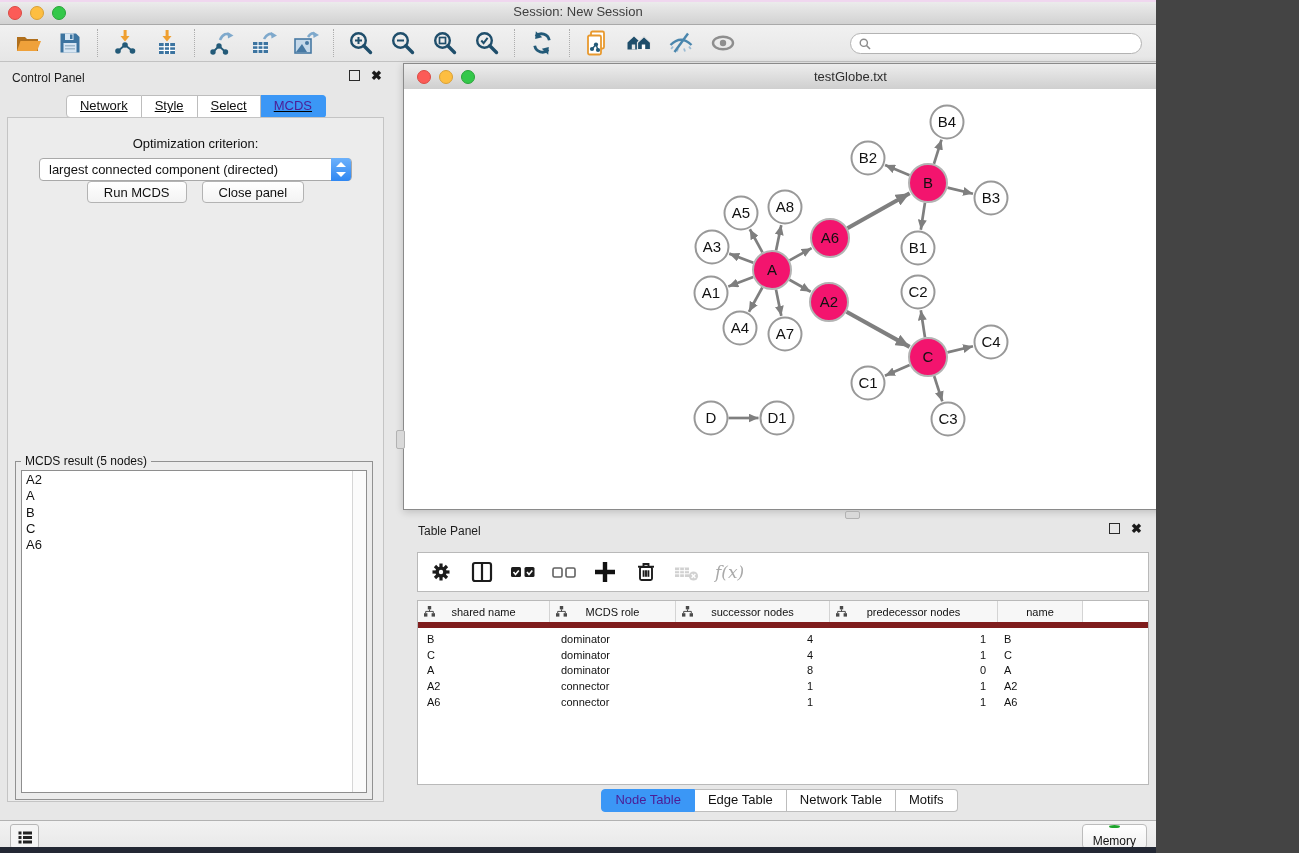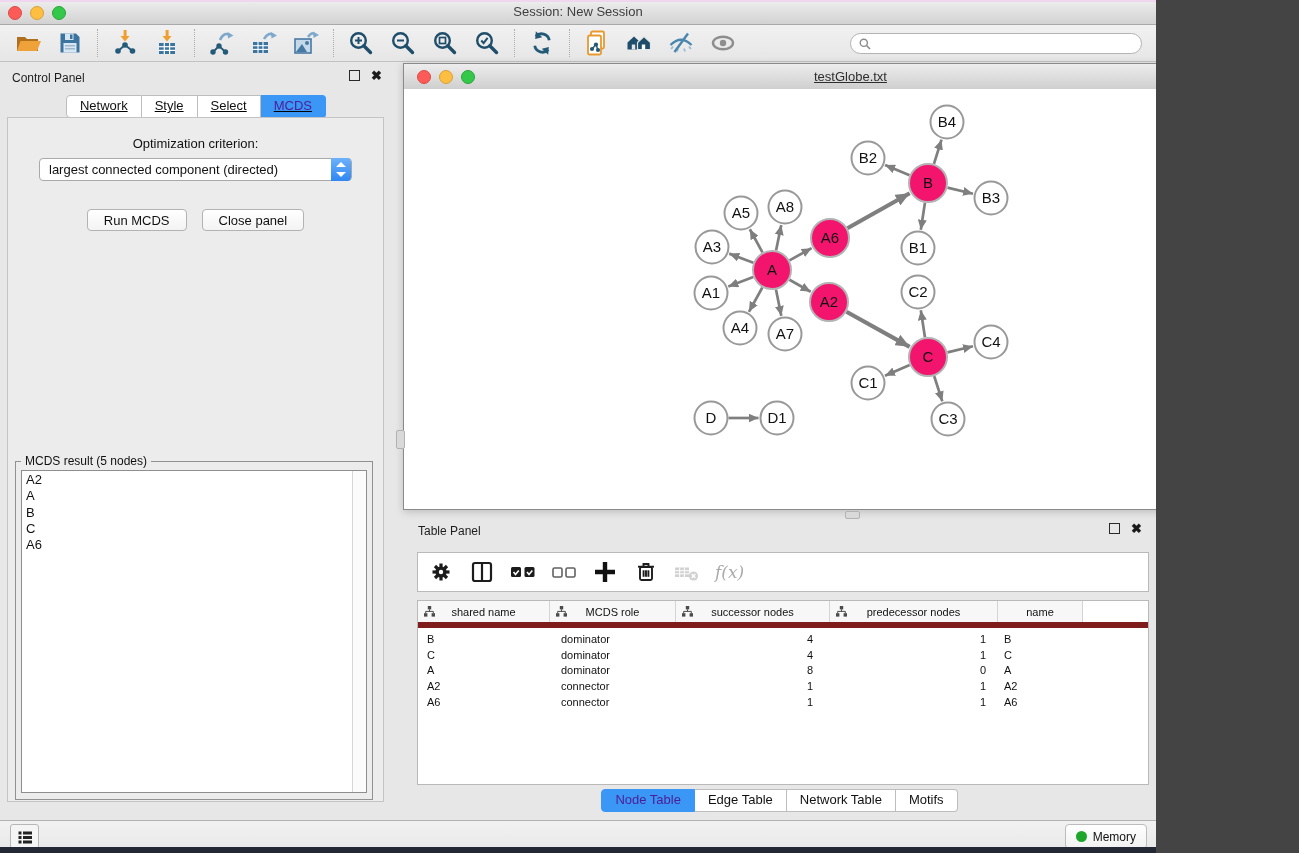--- a/index.html
+++ b/index.html
@@ -48,21 +48,21 @@
   #opt-label{text-align:center;margin-top:18px;font-size:13px;color:#111;}
   #criterion{position:relative;margin:7px auto 0 auto;width:313px;height:23px;
     background:#fff;border:1px solid #a9a9a9;border-radius:4px;box-sizing:border-box;}
   #criterion .val{position:absolute;left:9px;top:3px;font-size:13px;color:#111;}
   #criterion .stepper{position:absolute;right:0;top:-1px;width:20px;height:23px;
     background:linear-gradient(#6cb1fb,#2f87f2);border-radius:0 4px 4px 0;}
   .stepper .up,.stepper .dn{position:absolute;left:5px;width:0;height:0;
     border-left:5px solid transparent;border-right:5px solid transparent;}
   .stepper .up{top:4px;border-bottom:5px solid #fff;}
   .stepper .dn{bottom:4px;border-top:5px solid #fff;}
-  #cp-buttons{display:flex;justify-content:center;gap:15px;margin-top:28px;}
+  #cp-buttons{display:flex;justify-content:center;gap:15px;margin-top:0;}
   .btn{height:22px;background:linear-gradient(#ffffff,#f3f3f3);border:1px solid #b3b3b3;
     border-radius:4px;font-size:13px;color:#111;padding:0 16px;
     font-family:"Liberation Sans",sans-serif;}
   #result-group{position:absolute;left:7px;right:10px;top:343px;bottom:1px;
     border:1px solid #919191;}
   #result-title{position:absolute;top:-8px;left:5px;background:#ececec;padding:0 4px;
     font-size:12px;color:#111;}
   #result-list{position:absolute;left:5px;right:5px;top:8px;bottom:6px;background:#fff;
     border:1px solid #8e8e8e;overflow:hidden;}
   #result-items{position:absolute;left:0;top:1px;right:14px;}
@@ -70,21 +70,21 @@
   #result-scroll{position:absolute;right:0;top:0;bottom:0;width:13px;background:#fbfbfb;
     border-left:1px solid #d6d6d6;}
   
   #net-window{position:absolute;left:403px;top:63px;width:895px;height:447px;
     border:1px solid #8a8a8a;background:#fff;box-sizing:border-box;
     box-shadow:0 2px 8px rgba(0,0,0,0.18);}
   #net-titlebar{position:relative;height:25px;background:linear-gradient(#ededed,#cfcfcf);
     border-bottom:1px solid #a3a3a3;}
   #net-titlebar .lights{top:6px;left:13px;}
   #net-titlebar .title{position:absolute;width:100%;text-align:center;top:5px;
-    font-size:13px;color:#2e2e2e;text-decoration:underline;}
+    font-size:13px;color:#2e2e2e;}
   #net-canvas{position:absolute;left:0;top:25px;right:0;bottom:0;background:#fff;overflow:hidden;}
   #grip{position:absolute;right:1px;bottom:1px;width:15px;height:15px;}
   
   .v-handle{position:absolute;left:396px;top:430px;width:7px;height:17px;
     background:#d9d9d9;border:1px solid #b2b2b2;border-radius:2px;}
   .h-handle{position:absolute;left:845px;top:511px;width:13px;height:6px;
     background:#d9d9d9;border:1px solid #b2b2b2;border-radius:2px;}
   
   #table-panel{position:absolute;left:403px;top:515px;right:0;bottom:33px;}
   #tp-toolbar{position:absolute;left:14px;top:37px;right:7px;height:40px;background:#fff;
@@ -105,21 +105,21 @@
   
   #tp-tabs{position:absolute;left:0;right:0;top:274px;display:flex;justify-content:center;}
   
   #statusbar{position:absolute;left:0;top:820px;width:100%;height:27px;
     background:linear-gradient(#f2f2f2,#e9e9e9);border-top:1px solid #b2b2b2;box-sizing:border-box;}
   #list-btn{position:absolute;left:10px;top:3px;width:27px;height:23px;
     background:#f5f5f5;border:1px solid #b7b7b7;border-radius:3px;
     display:flex;align-items:center;justify-content:center;}
   #memory-btn{position:absolute;right:9px;top:3px;height:23px;
     background:linear-gradient(#ffffff,#f1f1f1);border:1px solid #bcbcbc;border-radius:4px;
-    display:flex;align-items:center;gap:6px;padding:0 10px;font-size:12px;color:#111;}
+    display:flex;align-items:center;gap:6px;padding:0 10px;font-size:12px;color:#111;flex-direction:column;}
   #memory-dot{width:11px;height:11px;border-radius:50%;background:#1ea52c;}
   #wallpaper{position:absolute;left:0;top:847px;width:100%;height:6px;background:#232834;}
 </style>
 </head>
 <body>
 
 <div id="app">
 
   <div id="titlebar">
     <div class="pinkline"></div>

